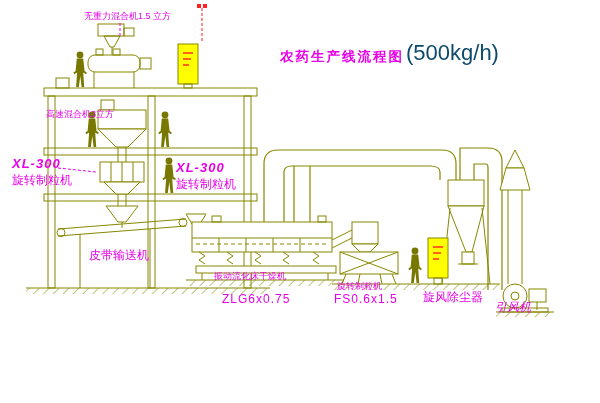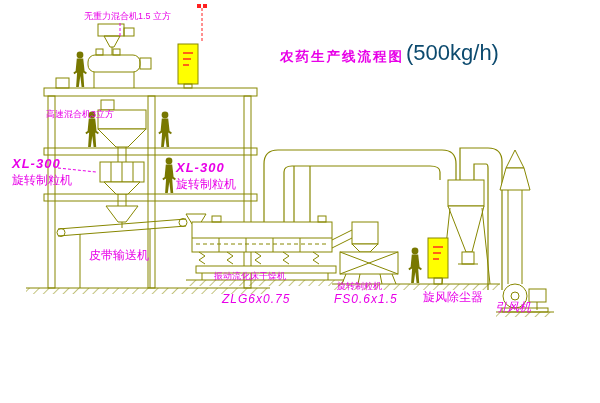--- a/index.html
+++ b/index.html
@@ -4,21 +4,21 @@
 <style>
   html,body{margin:0;padding:0;background:#ffffff;}
   #stage{
     position:relative;width:600px;height:403px;background:#ffffff;overflow:hidden;
     font-family:"Liberation Sans","DejaVu Sans",sans-serif;
   }
   #stage svg{position:absolute;left:0;top:0;}
   .lbl{position:absolute;color:#e800e8;white-space:nowrap;line-height:1;}
   .s8{font-size:12px;}
   .s9{font-size:9px;}
-  .s12{font-size:12px;letter-spacing:1px;font-style:italic;}
+  .s12{font-size:12px;letter-spacing:1px;}
   .s13{font-size:13px;letter-spacing:1px;font-weight:bold;font-style:italic;}
   #title{position:absolute;left:280px;top:40px;display:flex;align-items:flex-start;gap:2px;}
   #title .main{color:#e800e8;font-size:13.5px;letter-spacing:2px;padding-top:8px;font-weight:bold;}
   #title .cap{color:#0c4a6e;font-size:22px;font-weight:400;text-align:center;}
 </style>
 </head>
 <body>
 
 <div id="stage">
 

